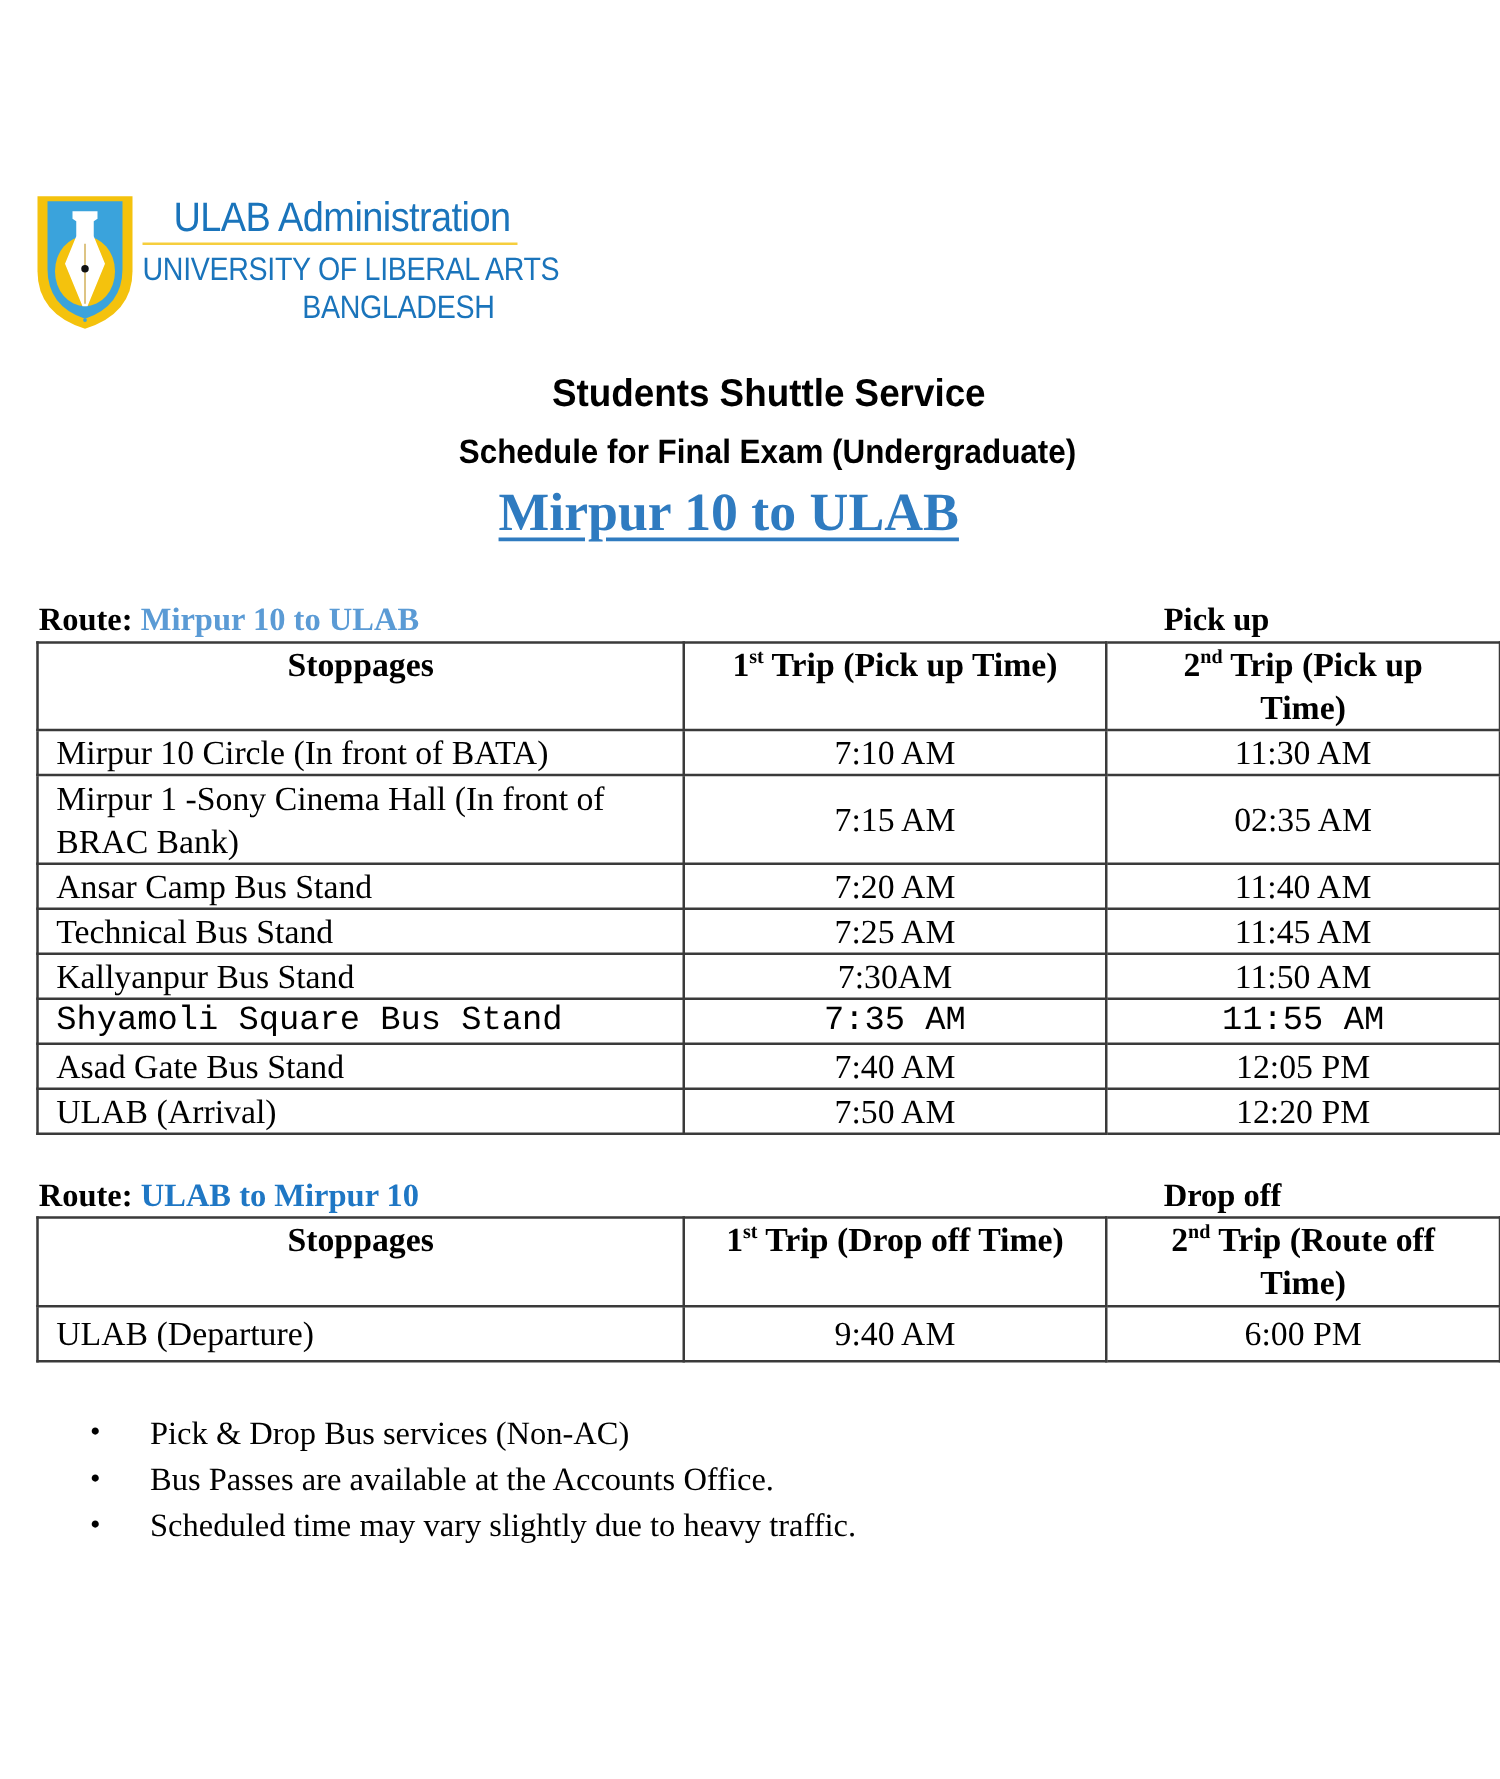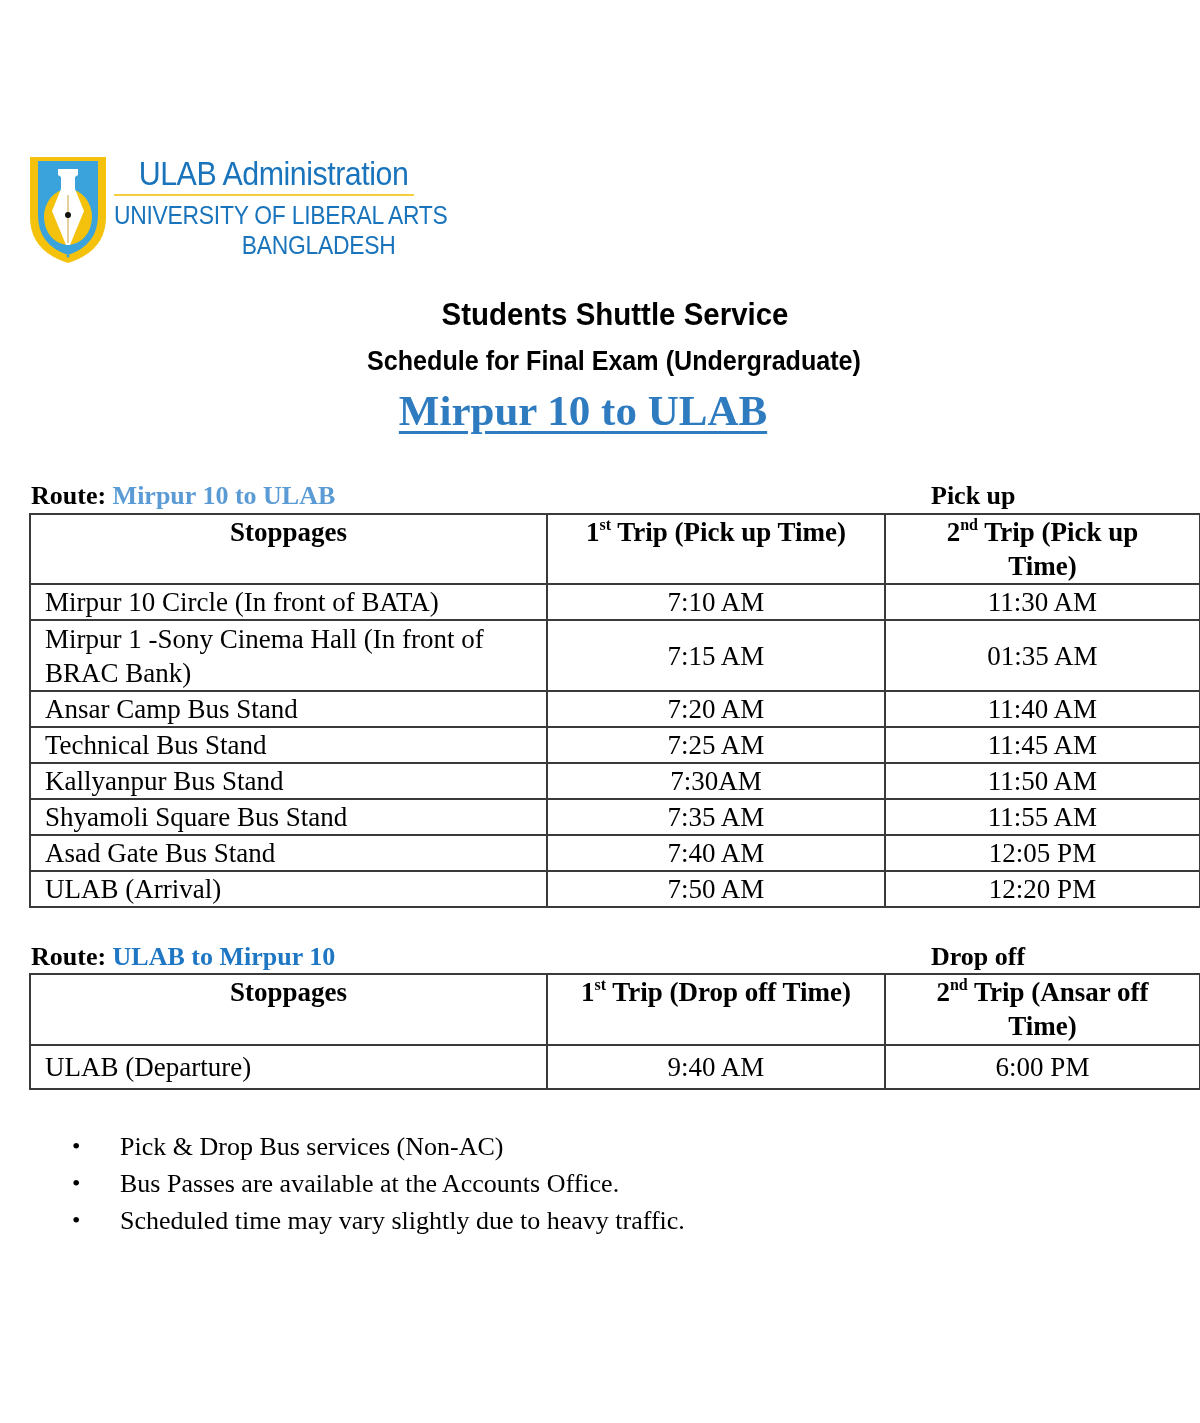--- a/index.html
+++ b/index.html
@@ -88,38 +88,38 @@
     <th><span>2</span><sup>nd</sup><span> Trip (Pick up</span><br><span>Time)</span></th>
   </tr>
   <tr style="height:36px;">
     <td class="stop">Mirpur 10 Circle (In front of BATA)</td>
     <td class="time">7:10 AM</td>
     <td class="time">11:30 AM</td>
   </tr>
   <tr style="height:71px;">
     <td class="stop">Mirpur 1 -Sony Cinema Hall (In front of BRAC Bank)</td>
     <td class="time">7:15 AM</td>
-    <td class="time">01:35 AM</td>
+    <td class="time">02:35 AM</td>
   </tr>
   <tr style="height:25px;">
     <td class="stop">Ansar Camp Bus Stand</td>
     <td class="time">7:20 AM</td>
     <td class="time">11:40 AM</td>
   </tr>
   <tr style="height:36px;">
     <td class="stop">Technical Bus Stand</td>
     <td class="time">7:25 AM</td>
     <td class="time">11:45 AM</td>
   </tr>
   <tr style="height:35px;">
     <td class="stop">Kallyanpur Bus Stand</td>
     <td class="time">7:30AM</td>
     <td class="time">11:50 AM</td>
   </tr>
-  <tr style="height:36px;">
+  <tr style="height:36px;font-family:Liberation Mono, monospace;">
     <td class="stop">Shyamoli Square Bus Stand</td>
     <td class="time">7:35 AM</td>
     <td class="time">11:55 AM</td>
   </tr>
   <tr style="height:36px;">
     <td class="stop">Asad Gate Bus Stand</td>
     <td class="time">7:40 AM</td>
     <td class="time">12:05 PM</td>
   </tr>
   <tr style="height:35px;">
@@ -139,21 +139,21 @@
 <table class="sched" style="top:973px;">
   <colgroup>
       <col class="c1">
       <col class="c2">
       <col class="c3">
     </colgroup>
   <tbody>
       <tr style="height:71px;">
     <th><span>Stoppages</span></th>
     <th><span>1</span><sup>st</sup><span> Trip (Drop off Time)</span></th>
-    <th><span>2</span><sup>nd</sup><span> Trip (Ansar off</span><br><span>Time)</span></th>
+    <th><span>2</span><sup>nd</sup><span> Trip (Route off</span><br><span>Time)</span></th>
   </tr>
   <tr style="height:44px;">
     <td class="stop">ULAB (Departure)</td>
     <td class="time">9:40 AM</td>
     <td class="time">6:00 PM</td>
   </tr>
 </tbody>
   </table>
 
 <ul class="notes">

